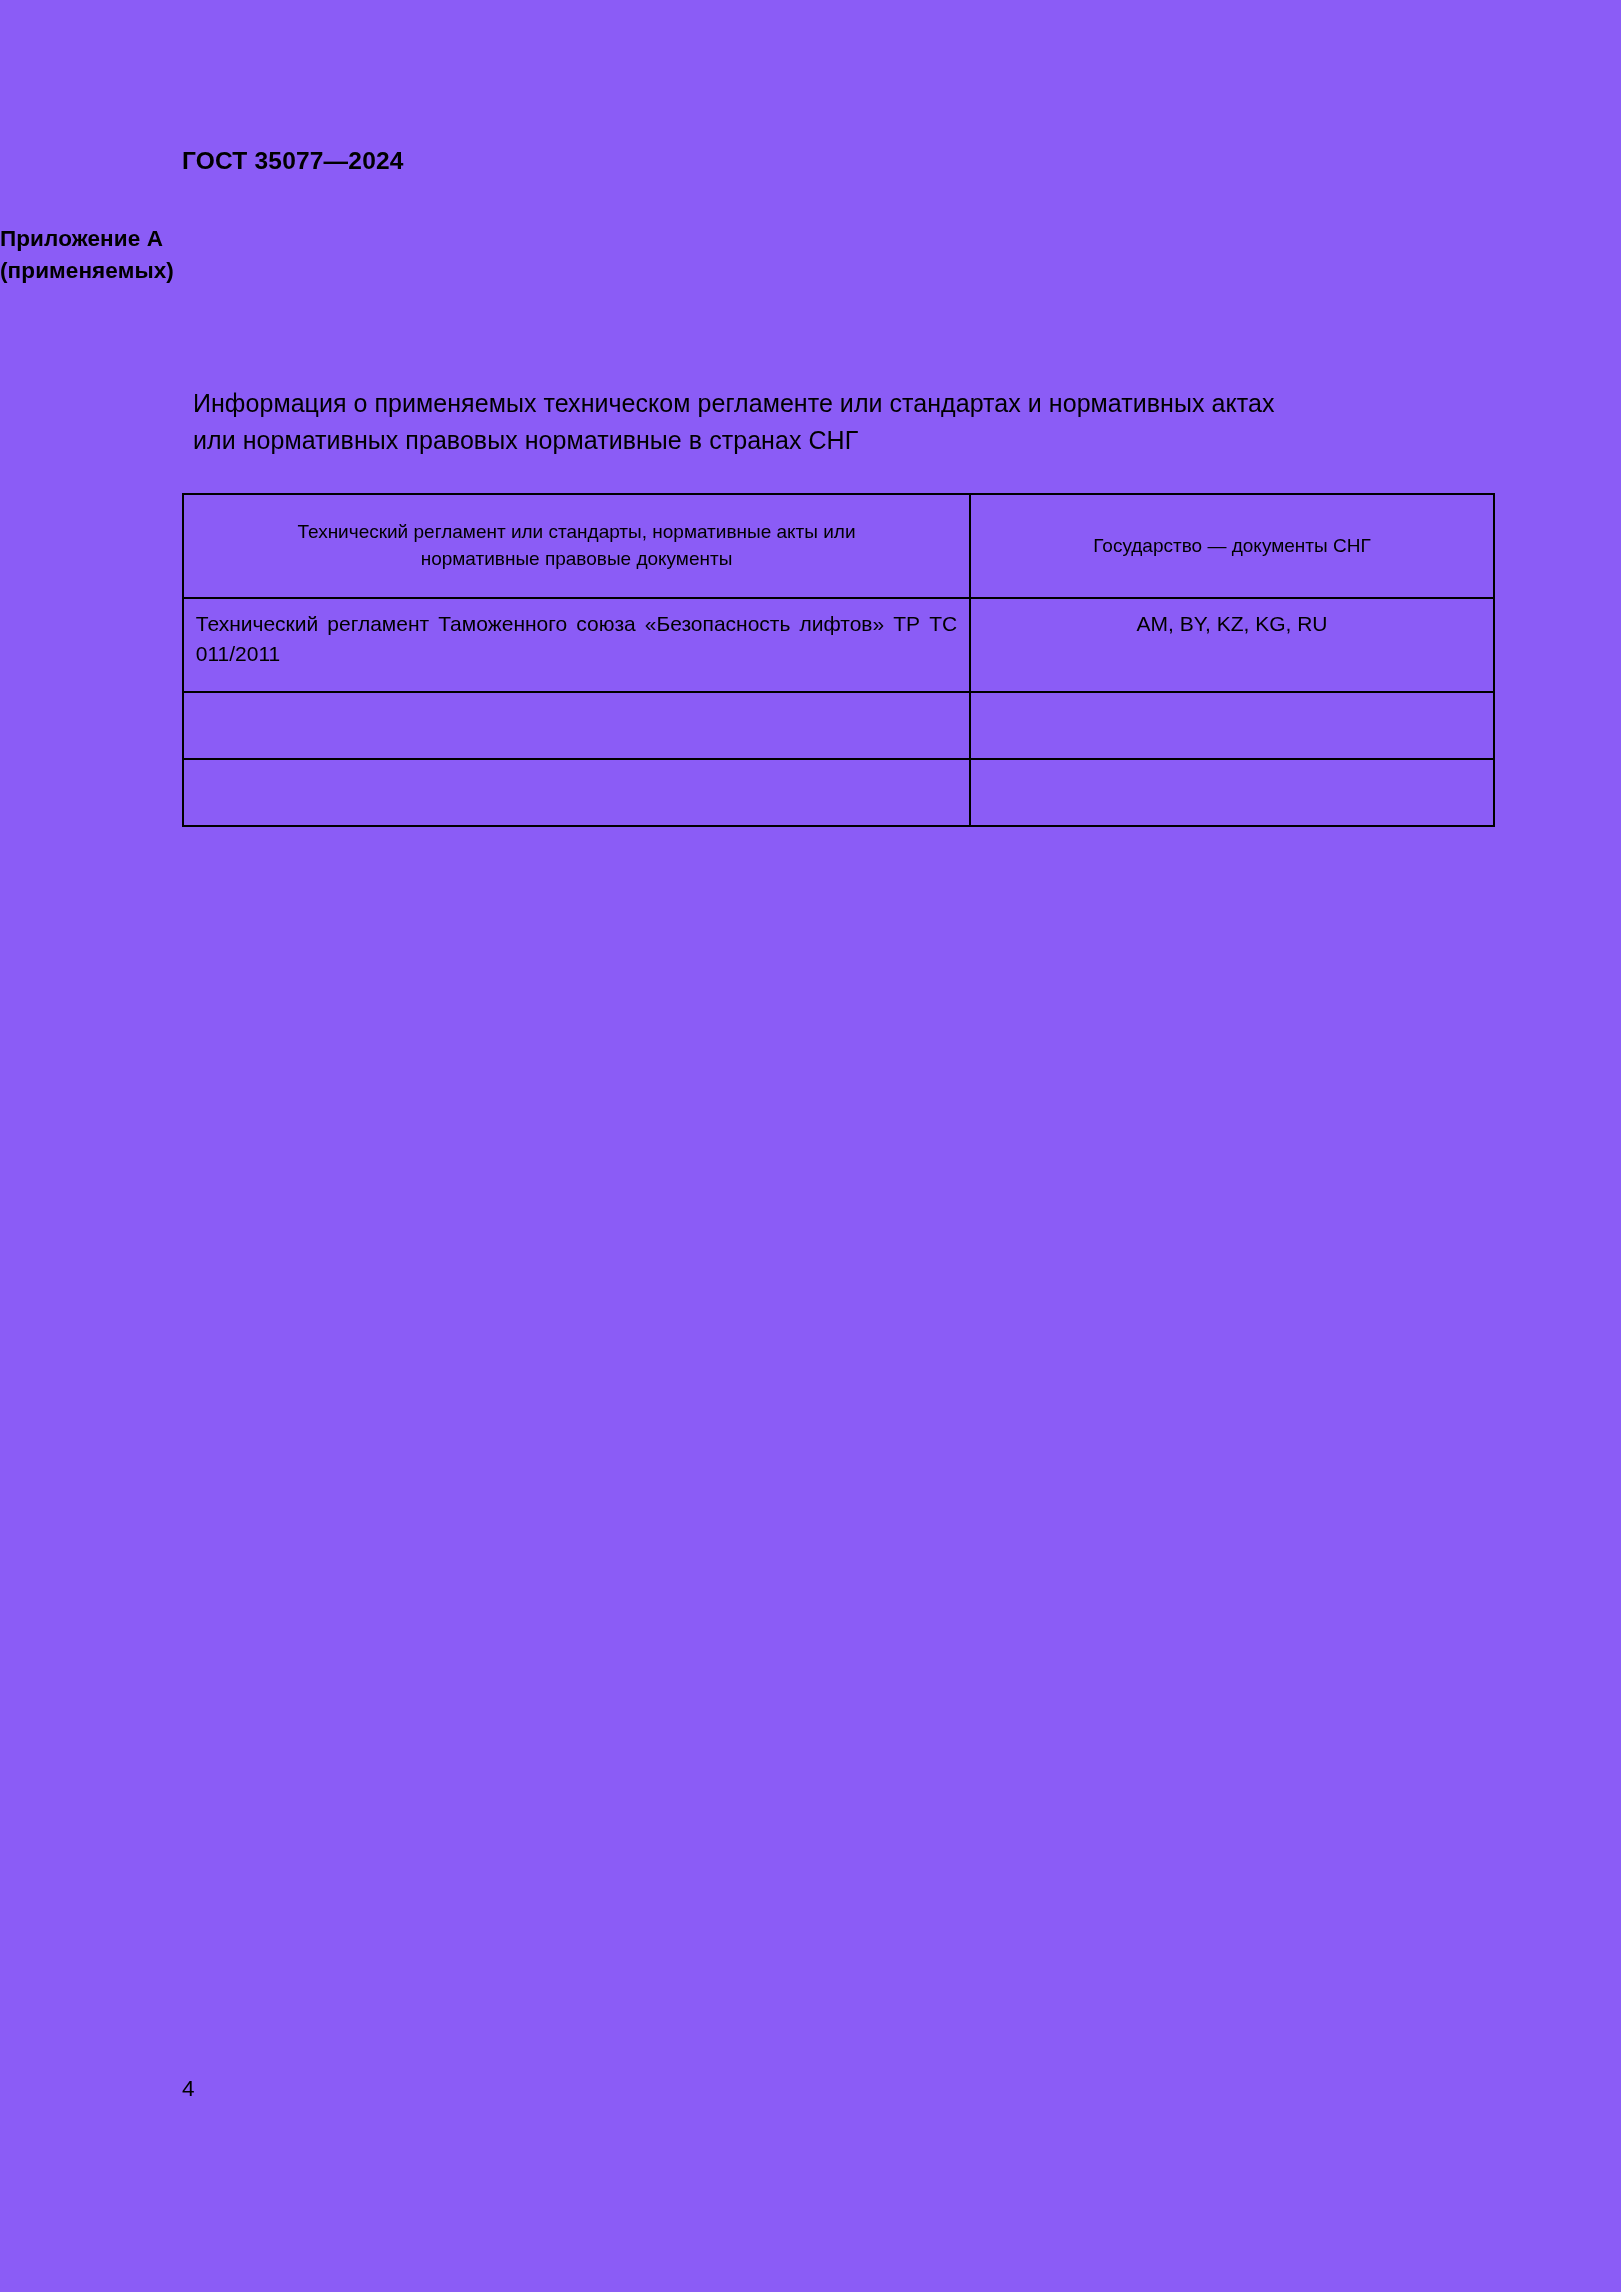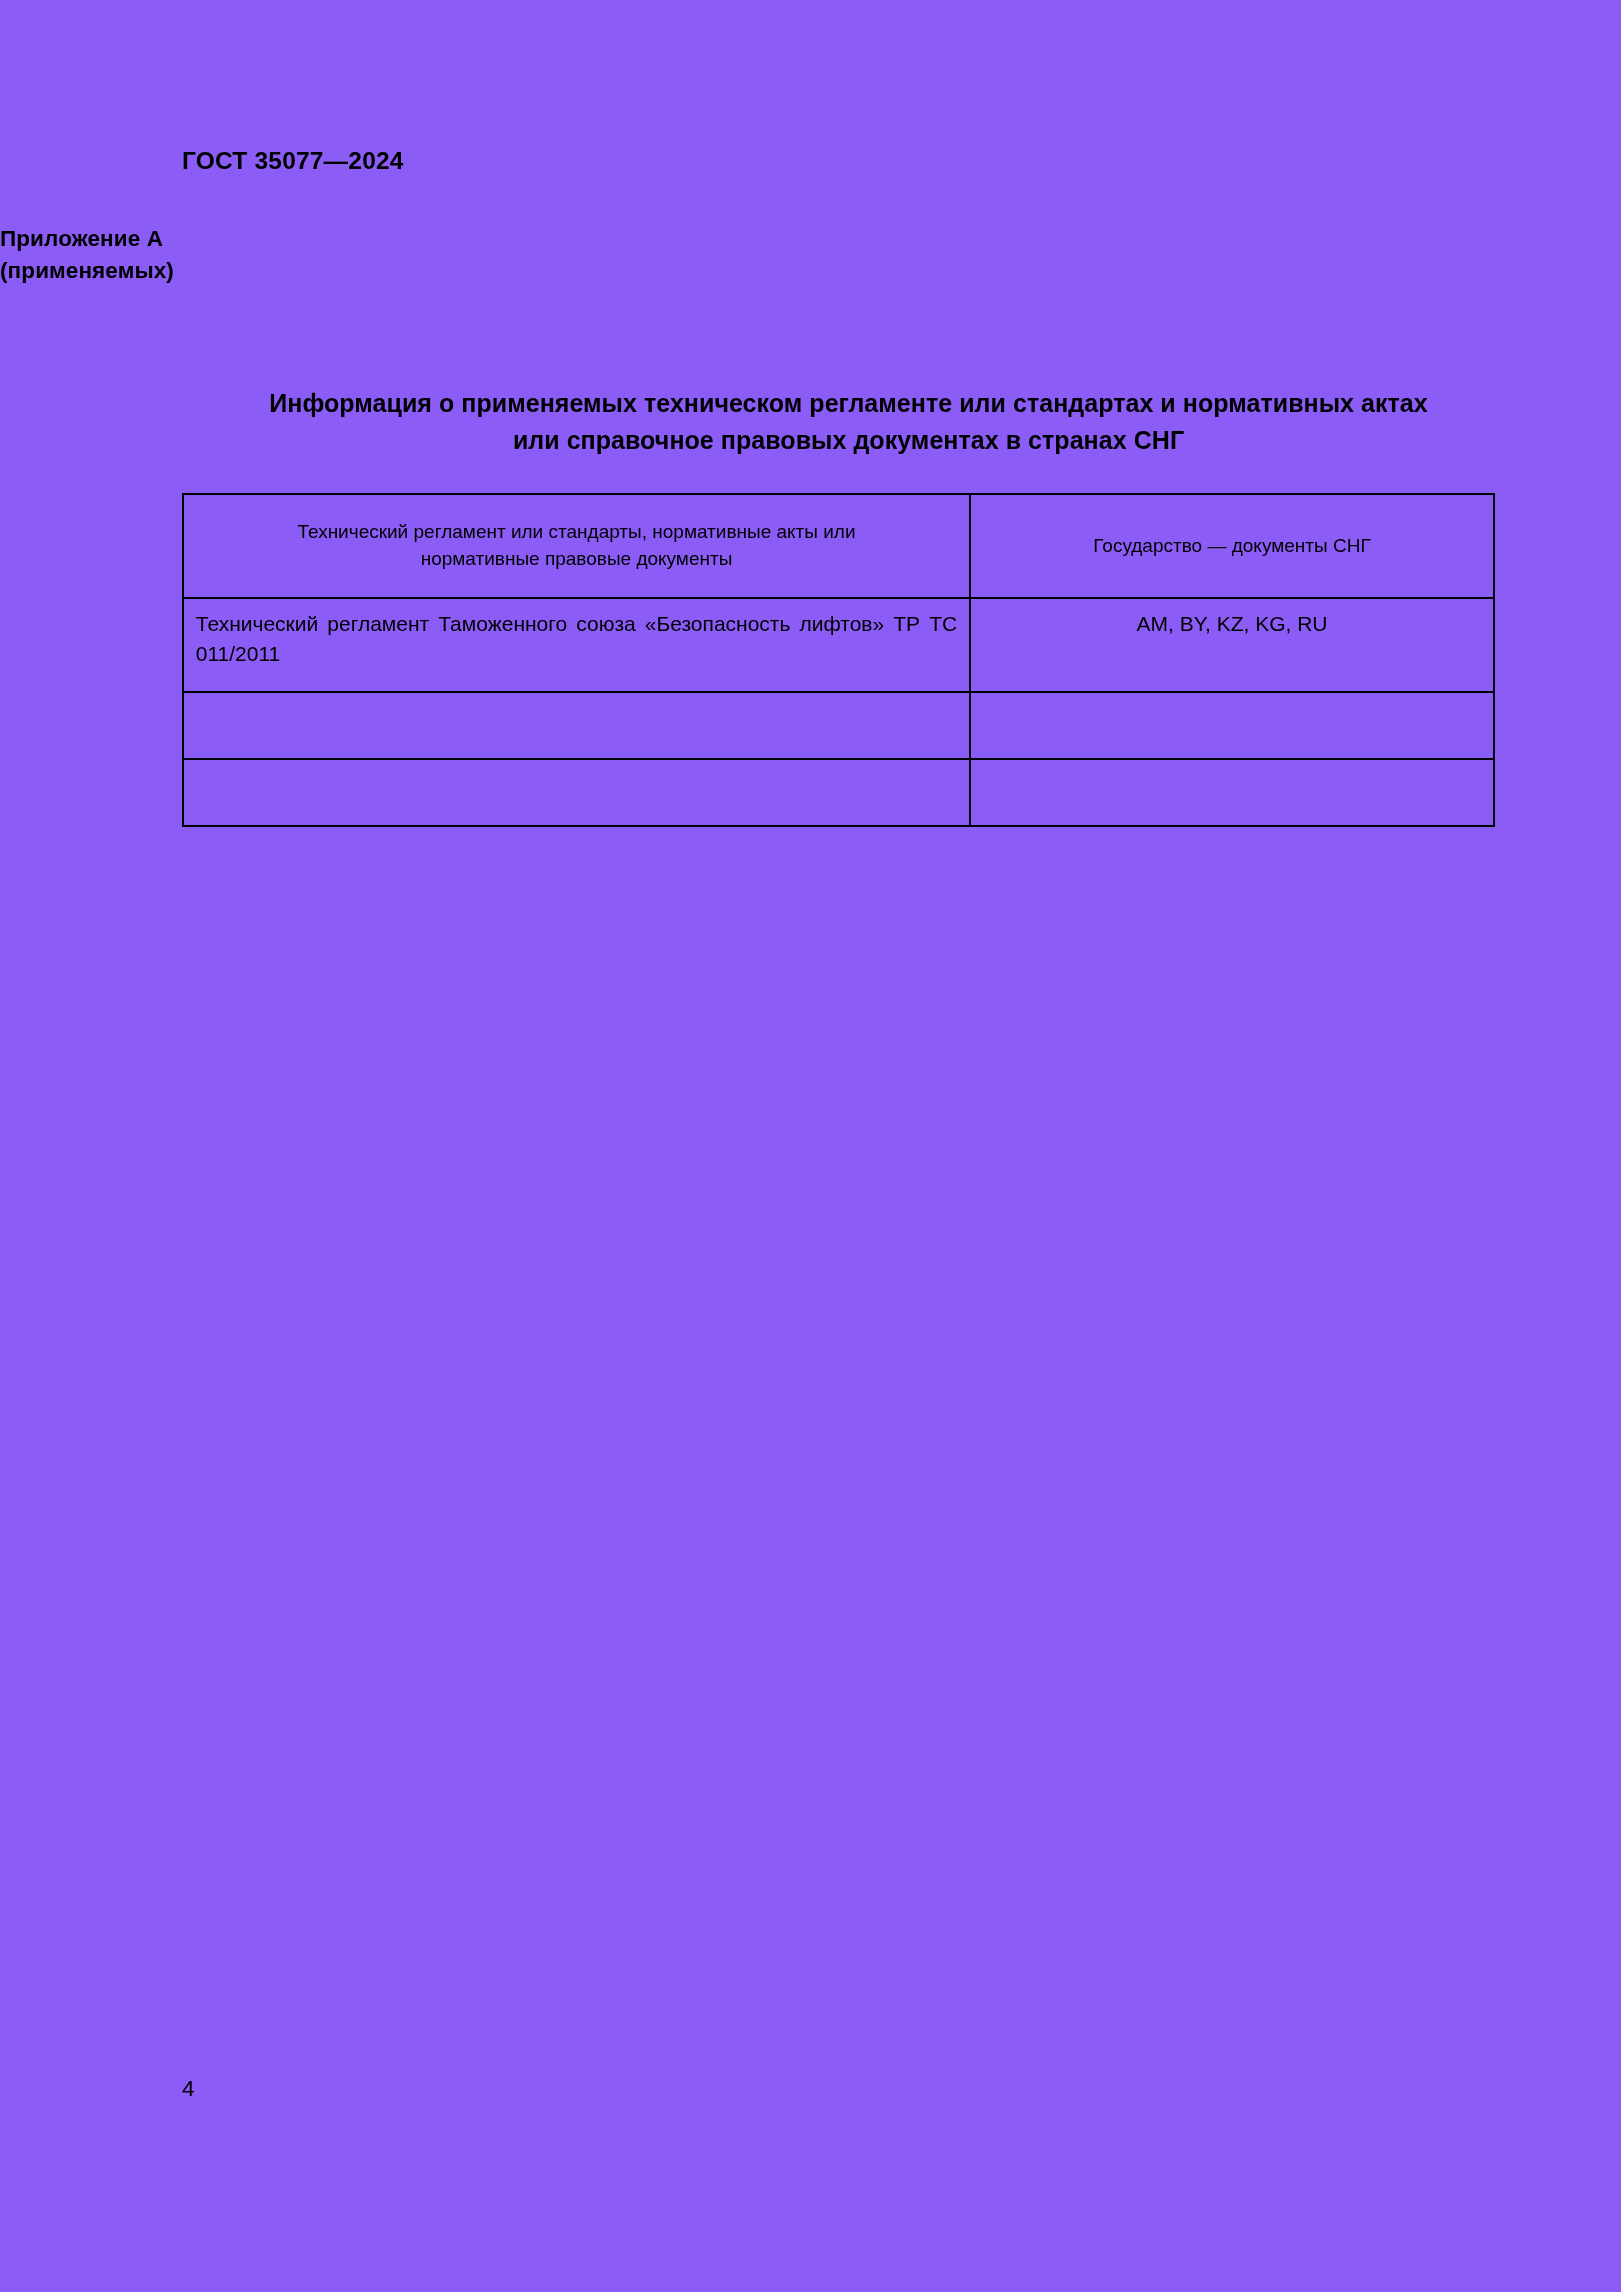--- a/index.html
+++ b/index.html
@@ -46,23 +46,22 @@
     line-height: 32px;
     letter-spacing: 0.1px;
   }
 
   
   .appendix-title {
     position: absolute;
     left: 193px;
     top: 385px;
     width: 1311px;
-    text-align: center;
     font-size: 25px;
-    font-weight: bold;
+    font-weight: normal;
     line-height: 37px;
     letter-spacing: 0.05px;
   }
   .appendix-title .t-line {
     display: block;
     white-space: nowrap;
   }
 
   
   .cis-table {
@@ -128,21 +127,21 @@
 
   <div class="doc-header">ГОСТ 35077—2024</div>
 
   <div class="appendix-block">
     <div class="appendix-line">Приложение А</div>
     <div class="appendix-line">(применяемых)</div>
   </div>
 
   <div class="appendix-title">
     <span class="t-line">Информация о применяемых техническом регламенте или стандартах и нормативных актах</span>
-    <span class="t-line">или справочное правовых документах в странах СНГ</span>
+    <span class="t-line">или нормативных правовых нормативные в странах СНГ</span>
   </div>
 
   <table class="cis-table">
     <colgroup>
       <col class="c1">
       <col class="c2">
     </colgroup>
     <thead>
       <tr>
         <th>

